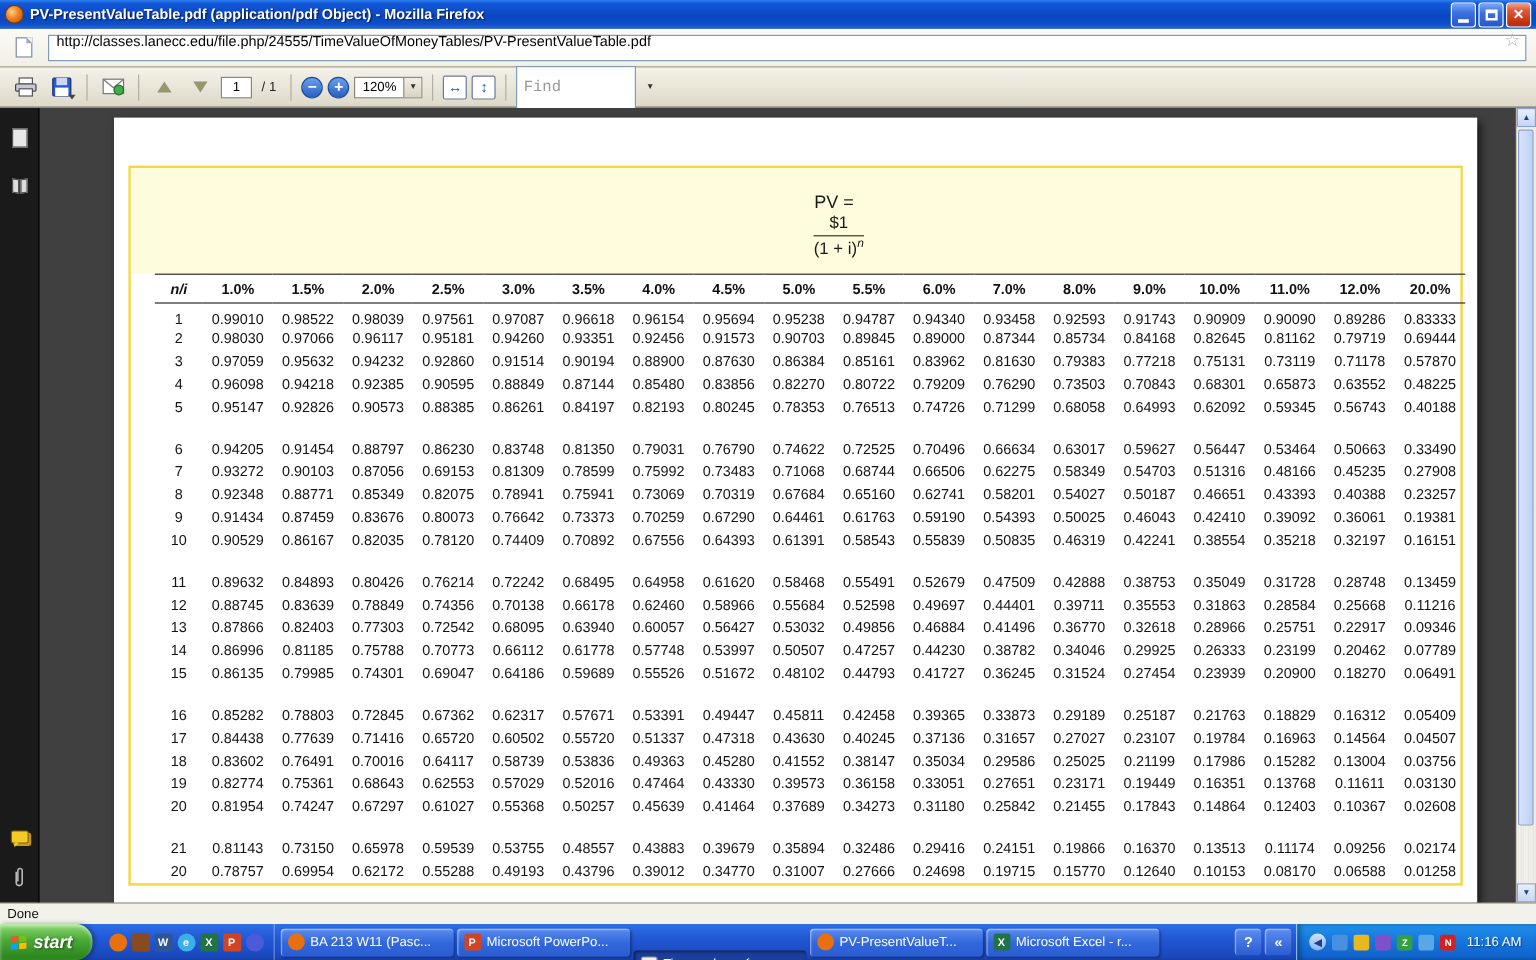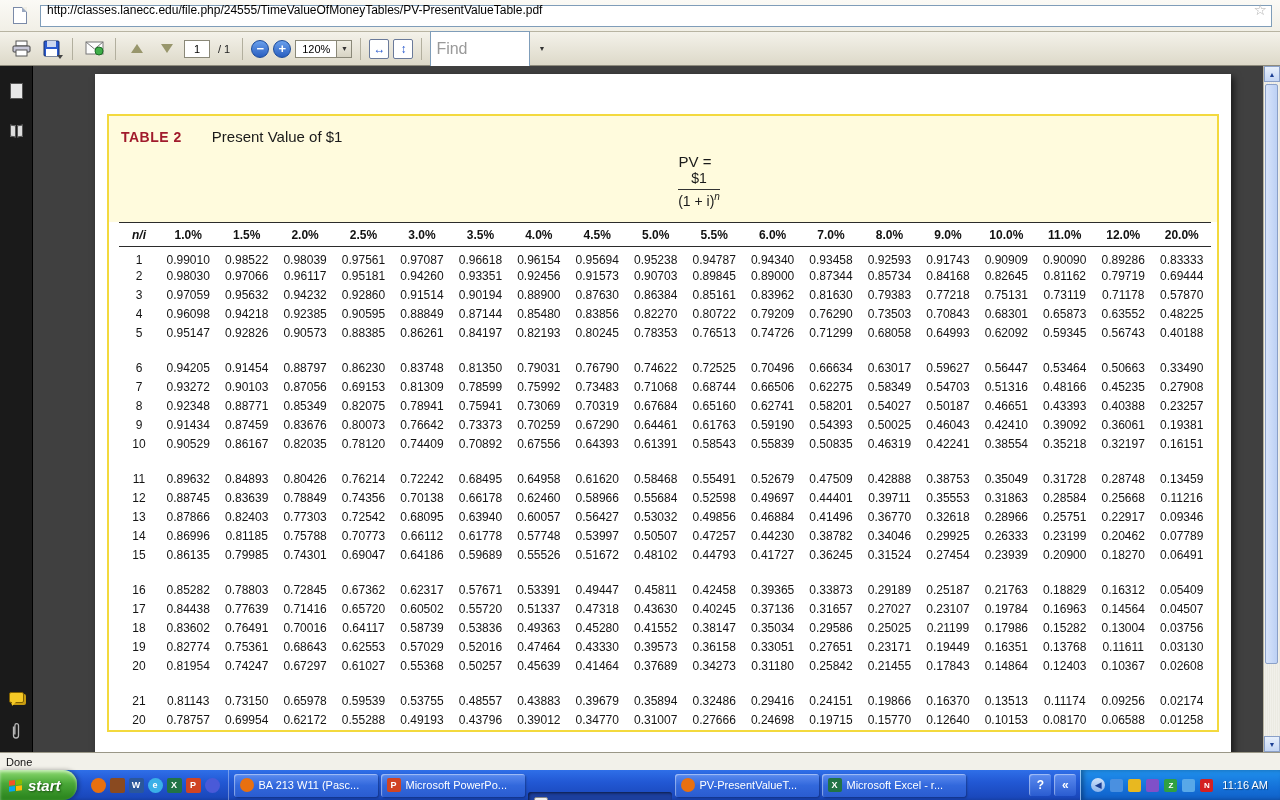--- a/index.html
+++ b/index.html
@@ -39,21 +39,21 @@
   .nav-arrow.up { border-left:6px solid transparent; border-right:6px solid transparent; border-bottom:9px solid #98966c; }
   .nav-arrow.down { border-left:6px solid transparent; border-right:6px solid transparent; border-top:9px solid #98966c; }
   .page-input { width:26px; height:18px; border:1px solid #8a8878; background:#fff; font-size:11px; text-align:center; font-family:inherit; }
   .page-total { font-size:11px; color:#222; margin:0 4px; }
   .zoom-circle { width:18px; height:18px; border-radius:50%; border:1px solid #1a4a9a; color:#fff; font-weight:bold; font-size:13px;
     display:flex; align-items:center; justify-content:center; background:linear-gradient(#6aa0ec,#2a5fc0); line-height:1; cursor:default; }
   .zoom-combo { height:18px; display:flex; border:1px solid #8a8878; background:#fff; align-items:stretch; }
   .zoom-text { font-size:11px; padding:2px 6px 0 6px; min-width:38px; color:#000; }
   .combo-arrow { width:15px; background:linear-gradient(#f0eee4,#d8d4c4); border-left:1px solid #8a8878; display:flex; align-items:center; justify-content:center; font-size:7px; color:#333; cursor:default; }
   .fit-icon { width:20px; height:20px; background:#fff; border:1px solid #6a7a9a; color:#2255cc; font-size:12px; display:flex; align-items:center; justify-content:center; border-radius:2px; cursor:default; }
-  .find-input { width:100px; height:36px; border:1px solid #7f9db9; font-size:16px; padding:0 5px; font-family:Liberation Sans, sans-serif; }
+  .find-input { width:100px; height:36px; border:1px solid #7f9db9; font-size:13px; padding:0 5px; font-family:Liberation Mono, monospace; }
   .find-input::placeholder { color:#999; }
   .find-arrow { width:15px; height:18px; display:flex; align-items:center; justify-content:center; font-size:7px; color:#333; cursor:default; }
 
   
   .content { flex:1; display:flex; min-height:0; }
   .sidebar { flex:0 0 33px; background:#1a1a1a; border-right:1px solid #000; position:relative; }
   .sb-top { display:flex; flex-direction:column; align-items:center; gap:18px; padding-top:14px; }
   .sb-bottom { position:absolute; bottom:10px; left:0; width:100%; display:flex; flex-direction:column; align-items:center; gap:12px; }
   .sb-icon { width:22px; height:22px; display:flex; align-items:center; justify-content:center; cursor:default; }
   .pg-glyph { width:13px; height:16px; background:#e8e8e8; border:1px solid #555; }
@@ -71,21 +71,21 @@
   .trow1 { display:flex; align-items:baseline; }
   .tbl-label { color:#a11b2c; font-weight:bold; font-size:14px; letter-spacing:.5px; }
   .tbl-title { margin-left:30px; font-size:15px; color:#1a1a1a; }
   .formula { margin:8px 0 0 72px; display:flex; align-items:center; font-size:14px; color:#1a1a1a;flex-direction:column; }
   .f-lhs { margin-right:8px; font-size:15px; }
   .frac { display:inline-flex; flex-direction:column; text-align:center; line-height:1.25; }
   .frac .num { border-bottom:1px solid #333; padding:0 8px 1px 8px; }
   .frac .den { padding-top:1px; }
   .frac sup { font-style:italic; font-size:10px; }
 
-  table.pv { width:calc(100% - 16px); margin:0 10px; border-collapse:collapse; table-layout:fixed; }
+  table.pv { width:calc(100% - 16px); margin:0 20px; border-collapse:collapse; table-layout:fixed; }
   table.pv th { font-size:12px; font-weight:bold; color:#111; text-align:center; padding:5px 0 4px 0;
     border-top:1px solid #2b2b2b; border-bottom:1px solid #2b2b2b; }
   table.pv th.nh { width:40px; font-style:italic; }
   table.pv td { font-size:12px; color:#141414; text-align:center; height:19px; padding:0; white-space:nowrap; }
   table.pv td.ncol { width:40px; }
   table.pv tr.firstrow td { padding-top:6px; }
   table.pv tr.gap td { height:16px; border:none; }
 
   
   .scrollbar { flex:0 0 17px; background:#f1f0e8; display:flex; flex-direction:column; border-left:1px solid #b8b4a2; }
@@ -125,20 +125,31 @@
   .tray-chevron { width:14px; height:14px; border-radius:50%; background:linear-gradient(#cfe2fa,#8ab4ec); color:#1c3f94; font-size:9px; font-weight:bold;
     display:flex; align-items:center; justify-content:center; cursor:default; }
   .tray-icon { width:13px; height:13px; border-radius:2px; display:flex; align-items:center; justify-content:center; color:#fff; font-size:8px; font-weight:bold; cursor:default; }
   .tray-clock { color:#fff; font-size:11px; margin-left:4px; text-shadow:1px 1px 1px rgba(0,0,0,.4); }
 </style>
 </head>
 <body>
 
 <div class="window">
 
+  <div class="titlebar">
+    <span class="fx-icon"></span>
+    <span class="win-title">PV-PresentValueTable.pdf (application/pdf Object) - Mozilla Firefox</span>
+    <span class="cap-btn">
+        <span class="glyph-min"></span>
+      </span>
+    <span class="cap-btn">
+        <span class="glyph-max"></span>
+      </span>
+    <span class="cap-btn close">×</span>
+  </div>
 
   <div class="addressrow">
     <span class="doc-btn">
         <span class="doc-glyph"></span>
       </span>
     <span class="url-field">
       <input class="url-input" value="http://classes.lanecc.edu/file.php/24555/TimeValueOfMoneyTables/PV-PresentValueTable.pdf" style="">
       <span class="bookmark-star">☆</span>
     </span>
   </div>
@@ -214,24 +225,20 @@
               <path d="M3.5 5.5 v9 a2.5 2.5 0 0 0 5 0 v-10 a1.8 1.8 0 0 0 -3.6 0 v9" fill="none" stroke="#b8b8b8" stroke-width="1.3"></path>
             </svg>
         </span>
       </div>
     </div>
 
     <div class="canvas">
       <div class="page">
         <div class="tbox">
           <div class="tband">
-            <div class="trow1">
-              <span class="tbl-label">TABLE 2</span>
-              <span class="tbl-title">Present Value of $1</span>
-            </div>
             <div class="formula">
               <span class="f-lhs"><span>PV</span> <span>=</span></span>
               <span class="frac">
                 <span class="num">$1</span>
                 <span class="den"><span>(1 + i)</span><sup>n</sup></span>
               </span>
             </div>
           </div>
           <table class="pv">
             <thead>

